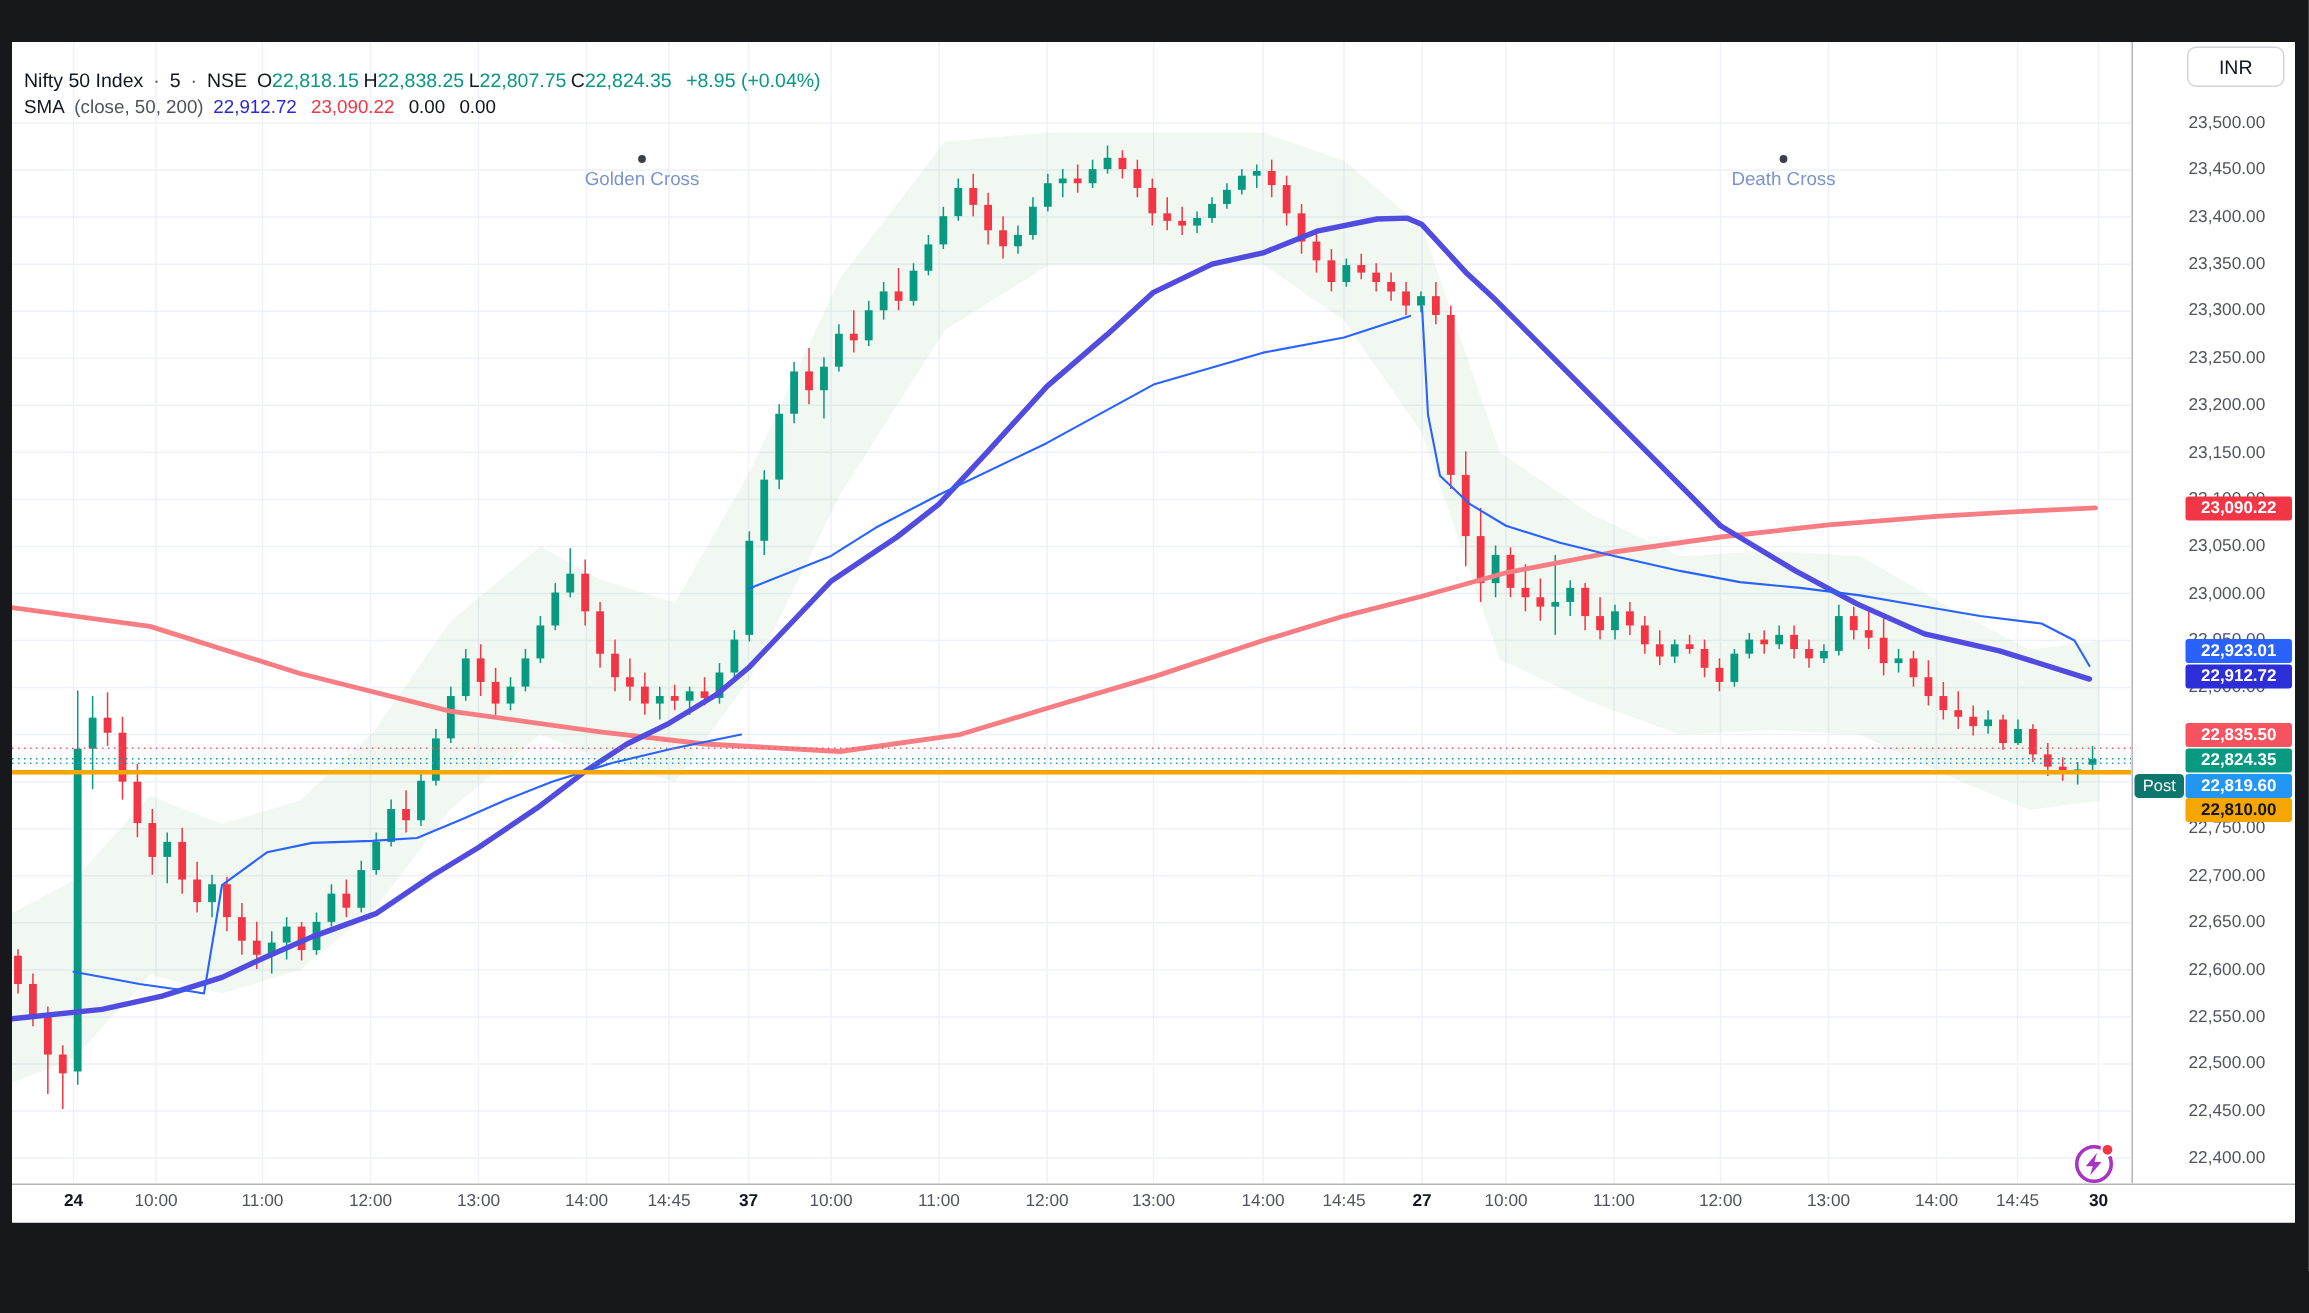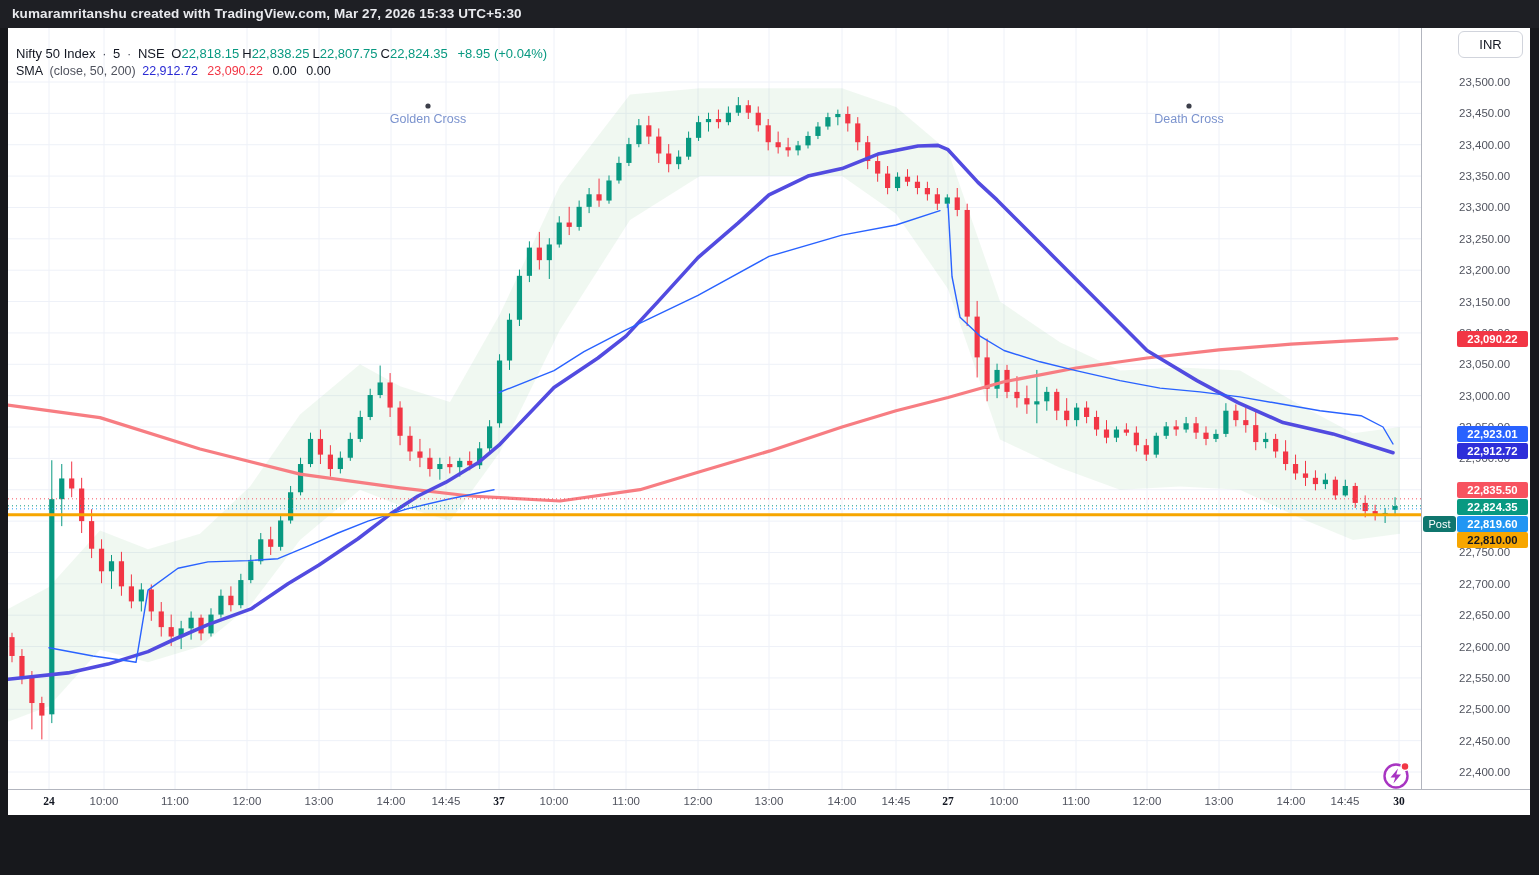--- a/index.html
+++ b/index.html
@@ -32,36 +32,33 @@
   .inr-btn { position:absolute; left:36px; top:3px; width:65px; height:27px; border:1px solid #d1d4dc; border-radius:6px;
              background:#fff; font-size:13px; color:#131722; text-align:center; line-height:25px; }
   .ptick { position:absolute; left:37px; font-size:11.5px; color:#50535e; transform:translateY(-50%); white-space:nowrap; }
   .badge { position:absolute; left:35px; width:71px; height:16px; border-radius:2px; font-size:11.3px; font-weight:700;
            color:#fff; text-align:center; line-height:16px; transform:translateY(-50%); white-space:nowrap; }
   .post-tag { position:absolute; left:1px; width:33px; height:16px; border-radius:3px; background:#0f766e; color:#fff;
               font-size:11px; font-weight:400; text-align:center; line-height:16px; transform:translateY(-50%); }
 
   .time-axis { position:absolute; left:0; top:761px; width:1522px; height:26px; background:#fff; border-top:1px solid #b2b5be; }
   .ttick { position:absolute; top:5px; transform:translateX(-50%); font-size:11.5px; color:#50535e; white-space:nowrap; }
-  .ttick.major { color:#131722; font-weight:700;font-family:Liberation Serif, serif; }
+  .ttick.major { color:#131722; font-weight:700; }
 
   .footer { position:absolute; left:0; top:815px; width:1539px; height:60px; background:#17181c; }
   .brand { position:absolute; left:30px; top:17px; display:flex; align-items:center; }
   .brand-text { color:#d6d8df; font-size:20px; font-weight:700; margin-left:8px; letter-spacing:-0.2px; }
 
   .annot { font-size:12.5px; fill:#7b93ce; }
 </style>
 </head>
 <body>
 
 <div class="app">
 
-  <div class="topbar">
-    <div class="watermark">kumaramritanshu created with TradingView.com, Mar 27, 2026 15:33 UTC+5:30</div>
-  </div>
 
   <div class="card">
 
     <div class="chart-panel">
       <svg id="chart-svg" class="chart-svg" width="1413" height="761">
           <g>
             <line x1="0" y1="54" x2="1413" y2="54" stroke="#eef1f8" stroke-width="1"></line>
             <line x1="0" y1="85.365" x2="1413" y2="85.365" stroke="#eef1f8" stroke-width="1"></line>
             <line x1="0" y1="116.72999999999999" x2="1413" y2="116.72999999999999" stroke="#eef1f8" stroke-width="1"></line>
             <line x1="0" y1="148.095" x2="1413" y2="148.095" stroke="#eef1f8" stroke-width="1"></line>

